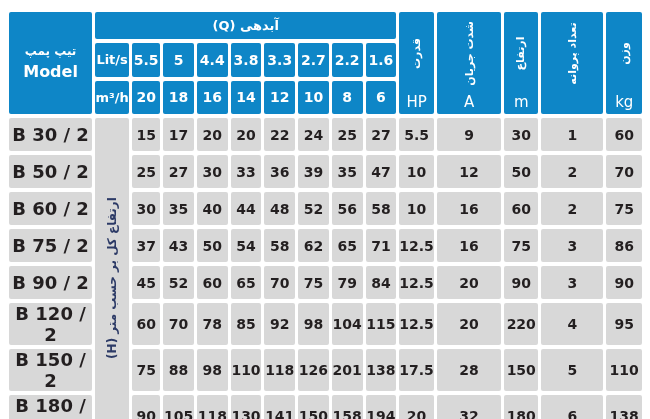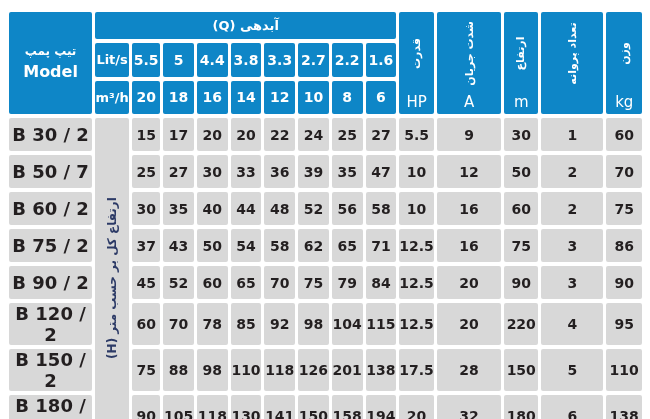--- a/index.html
+++ b/index.html
@@ -214,21 +214,21 @@
     <td class="gray">25</td>
     <td class="gray">27</td>
     <td class="gray">5.5</td>
     <td class="gray">9</td>
     <td class="gray">30</td>
     <td class="gray">1</td>
     <td class="gray">60</td>
   </tr>
 
   <tr>
-    <td class="gray model-cell">B 50 / 7</td>
+    <td class="gray model-cell">B 50 / 2</td>
 
     <td class="gray">25</td>
     <td class="gray">27</td>
     <td class="gray">30</td>
     <td class="gray">33</td>
     <td class="gray">36</td>
     <td class="gray">39</td>
     <td class="gray">35</td>
     <td class="gray">47</td>
     <td class="gray">10</td>

